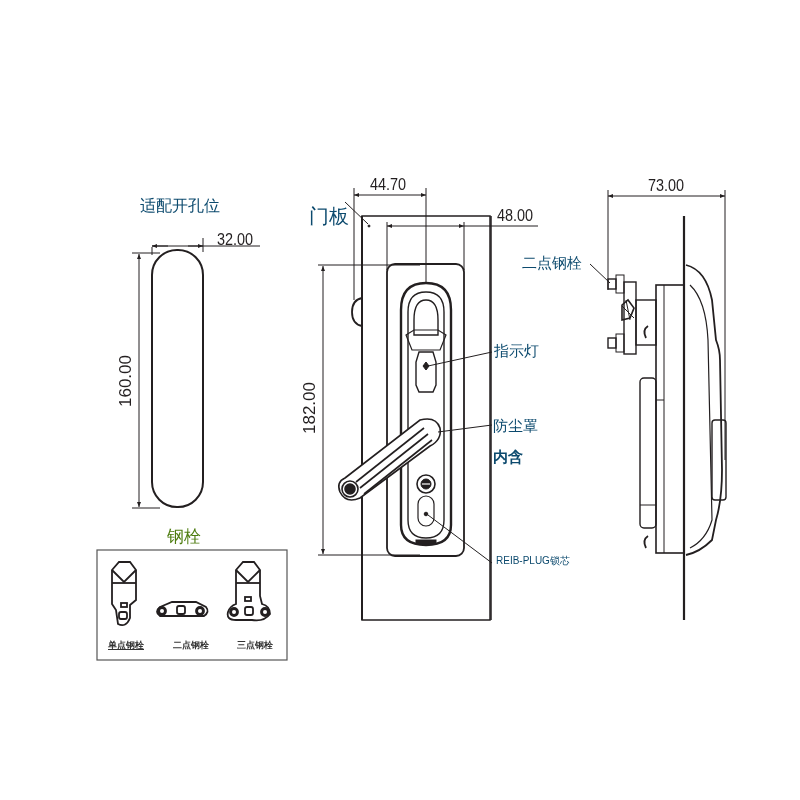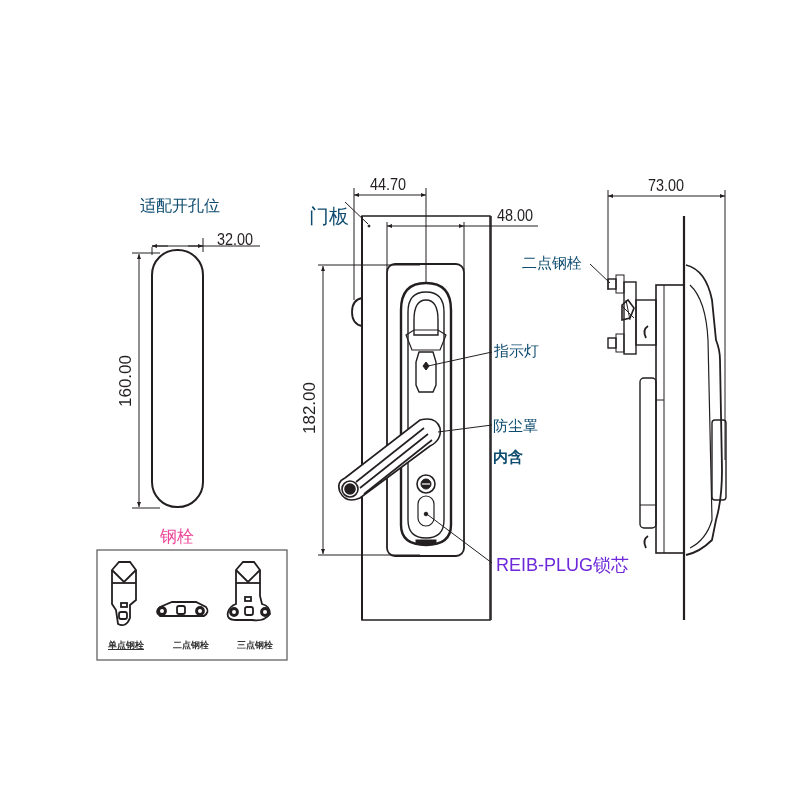--- a/index.html
+++ b/index.html
@@ -157,29 +157,29 @@
 
       <line x1="590" y1="264" x2="610" y2="283"></line>
     </g>
   </g>
 </svg>
 
 <div class="lbl cn" style="left:140px;top:198px;font-size:16px;">适配开孔位</div>
 <div class="lbl dim" style="left:217px;top:231px;">32.00</div>
 <div class="lbl dim vert" style="left:117px;top:407px;">160.00</div>
 
-<div class="lbl cn" style="left:160px;top:528px;font-size:17px;color:#ec4899;">钢栓</div>
+<div class="lbl cn" style="left:167px;top:528px;font-size:17px;color:#4d7c0f;">钢栓</div>
 <div class="lbl small" style="left:108px;top:641px;text-decoration:underline;">单点钢栓</div>
 <div class="lbl small" style="left:173px;top:641px;">二点钢栓</div>
 <div class="lbl small" style="left:237px;top:641px;">三点钢栓</div>
 
 <div class="lbl cn" style="left:309px;top:206px;font-size:20px;">门板</div>
 <div class="lbl dim" style="left:370px;top:176px;">44.70</div>
 <div class="lbl dim" style="left:497px;top:207px;">48.00</div>
 <div class="lbl dim vert" style="left:301px;top:434px;">182.00</div>
 
 <div class="lbl cn" style="left:494px;top:344px;text-align:center;">指示灯</div>
 <div class="lbl cn" style="left:493px;top:419px;">防尘罩</div>
 <div class="lbl cn" style="left:493px;top:450px;font-weight:bold;">内含</div>
-<div class="lbl" style="left:496px;top:556px;font-size:18px;color:#6d28d9;font-family:'Liberation Sans',sans-serif;">REIB-PLUG锁芯</div>
+<div class="lbl" style="left:496px;top:556px;font-size:10px;color:#0c4a6e;font-family:'Liberation Sans',sans-serif;">REIB-PLUG锁芯</div>
 
 <div class="lbl dim" style="left:648px;top:177px;">73.00</div>
 <div class="lbl cn" style="left:522px;top:256px;">二点钢栓</div>
 
 </body></html>

